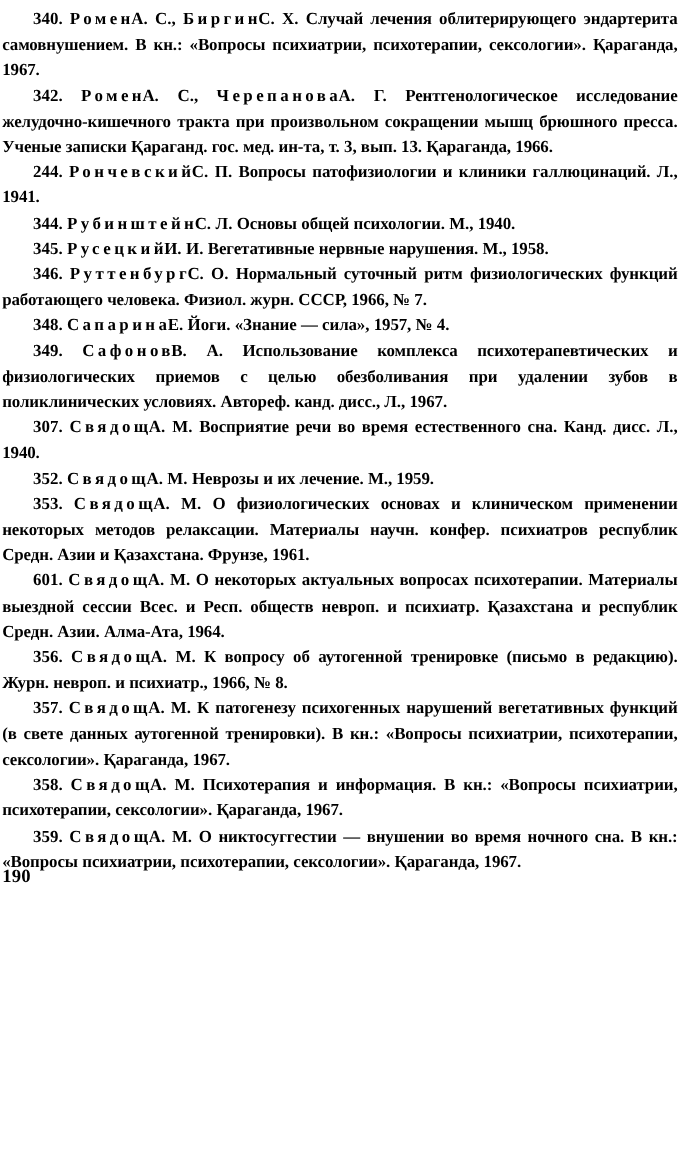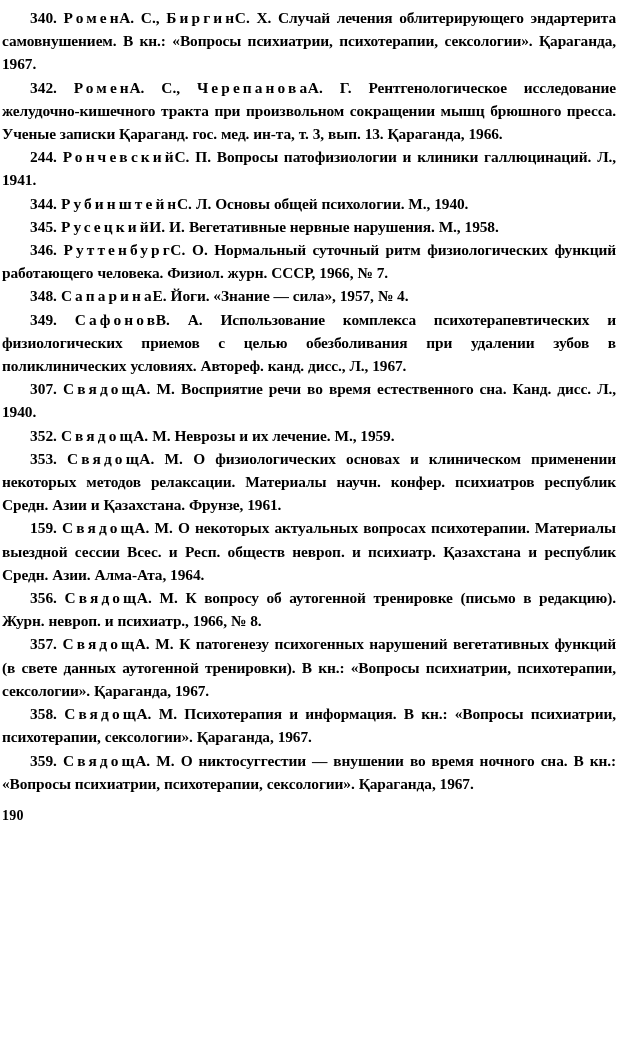--- a/index.html
+++ b/index.html
@@ -58,22 +58,22 @@
   }
 
   .num {
     letter-spacing: 0;
     font-weight: 700;
   }
 
   #page-number {
     position: absolute;
     left: 2px;
-    bottom: 14px;
-    font-size: 14px;
+    bottom: 32px;
+    font-size: 17px;
     font-weight: 700;
     letter-spacing: 0.2px;
     line-height: 1;
   }
 </style>
 </head>
 <body style="background: rgb(255, 255, 255); color: rgb(0, 0, 0);">
 
 <div id="page" style="background: rgb(255, 255, 255);">
 
@@ -82,21 +82,21 @@
       <p class="entry"><span class="num">342.</span> <span class="au" style="margin-right: -2.4px;">Ромен</span><span class="ini">А. С.,</span> <span class="au" style="margin-right: -2.4px;">Черепанова</span><span class="ini">А. Г.</span> <span class="body">Рентгенологическое исследование желудочно-кишечного тракта при произвольном сокращении мышц брюшного пресса. Ученые записки Қараганд. гос. мед. ин-та, т. 3, вып. 13. Қараганда, 1966.</span></p>
       <p class="entry"><span class="num">244.</span> <span class="au" style="margin-right: -2.4px;">Рончевский</span><span class="ini">С. П.</span> <span class="body">Вопросы патофизиологии и клиники галлюцинаций. Л., 1941.</span></p>
       <p class="entry"><span class="num">344.</span> <span class="au" style="margin-right: -2.4px;">Рубинштейн</span><span class="ini">С. Л.</span> <span class="body">Основы общей психологии. М., 1940.</span></p>
       <p class="entry"><span class="num">345.</span> <span class="au" style="margin-right: -2.4px;">Русецкий</span><span class="ini">И. И.</span> <span class="body">Вегетативные нервные нарушения. М., 1958.</span></p>
       <p class="entry"><span class="num">346.</span> <span class="au" style="margin-right: -2.4px;">Руттенбург</span><span class="ini">С. О.</span> <span class="body">Нормальный суточный ритм физиологических функций работающего человека. Физиол. журн. СССР, 1966, № 7.</span></p>
       <p class="entry"><span class="num">348.</span> <span class="au" style="margin-right: -2.4px;">Сапарина</span><span class="ini">Е.</span> <span class="body">Йоги. «Знание — сила», 1957, № 4.</span></p>
       <p class="entry"><span class="num">349.</span> <span class="au" style="margin-right: -2.4px;">Сафонов</span><span class="ini">В. А.</span> <span class="body">Использование комплекса психотерапевтических и физиологических приемов с целью обезболивания при удалении зубов в поликлинических условиях. Автореф. канд. дисс., Л., 1967.</span></p>
       <p class="entry"><span class="num">307.</span> <span class="au" style="margin-right: -2.4px;">Свядощ</span><span class="ini">А. М.</span> <span class="body">Восприятие речи во время естественного сна. Канд. дисс. Л., 1940.</span></p>
       <p class="entry"><span class="num">352.</span> <span class="au" style="margin-right: -2.4px;">Свядощ</span><span class="ini">А. М.</span> <span class="body">Неврозы и их лечение. М., 1959.</span></p>
       <p class="entry"><span class="num">353.</span> <span class="au" style="margin-right: -2.4px;">Свядощ</span><span class="ini">А. М.</span> <span class="body">О физиологических основах и клиническом применении некоторых методов релаксации. Материалы научн. конфер. психиатров республик Средн. Азии и Қазахстана. Фрунзе, 1961.</span></p>
-      <p class="entry"><span class="num">159.</span> <span class="au" style="margin-right: -2.4px;">Свядощ</span><span class="ini">А. М.</span> <span class="body">О некоторых актуальных вопросах психотерапии. Материалы выездной сессии Всес. и Респ. обществ невроп. и психиатр. Қазахстана и республик Средн. Азии. Алма-Ата, 1964.</span></p>
+      <p class="entry"><span class="num">601.</span> <span class="au" style="margin-right: -2.4px;">Свядощ</span><span class="ini">А. М.</span> <span class="body">О некоторых актуальных вопросах психотерапии. Материалы выездной сессии Всес. и Респ. обществ невроп. и психиатр. Қазахстана и республик Средн. Азии. Алма-Ата, 1964.</span></p>
       <p class="entry"><span class="num">356.</span> <span class="au" style="margin-right: -2.4px;">Свядощ</span><span class="ini">А. М.</span> <span class="body">К вопросу об аутогенной тренировке (письмо в редакцию). Журн. невроп. и психиатр., 1966, № 8.</span></p>
       <p class="entry"><span class="num">357.</span> <span class="au" style="margin-right: -2.4px;">Свядощ</span><span class="ini">А. М.</span> <span class="body">К патогенезу психогенных нарушений вегетативных функций (в свете данных аутогенной тренировки). В кн.: «Вопросы психиатрии, психотерапии, сексологии». Қараганда, 1967.</span></p>
       <p class="entry"><span class="num">358.</span> <span class="au" style="margin-right: -2.4px;">Свядощ</span><span class="ini">А. М.</span> <span class="body">Психотерапия и информация. В кн.: «Вопросы психиатрии, психотерапии, сексологии». Қараганда, 1967.</span></p>
       <p class="entry"><span class="num">359.</span> <span class="au" style="margin-right: -2.4px;">Свядощ</span><span class="ini">А. М.</span> <span class="body">О никтосуггестии — внушении во время ночного сна. В кн.: «Вопросы психиатрии, психотерапии, сексологии». Қараганда, 1967.</span></p>
     </div>
 
   <div id="page-number">190</div>
 
 </div>
 

